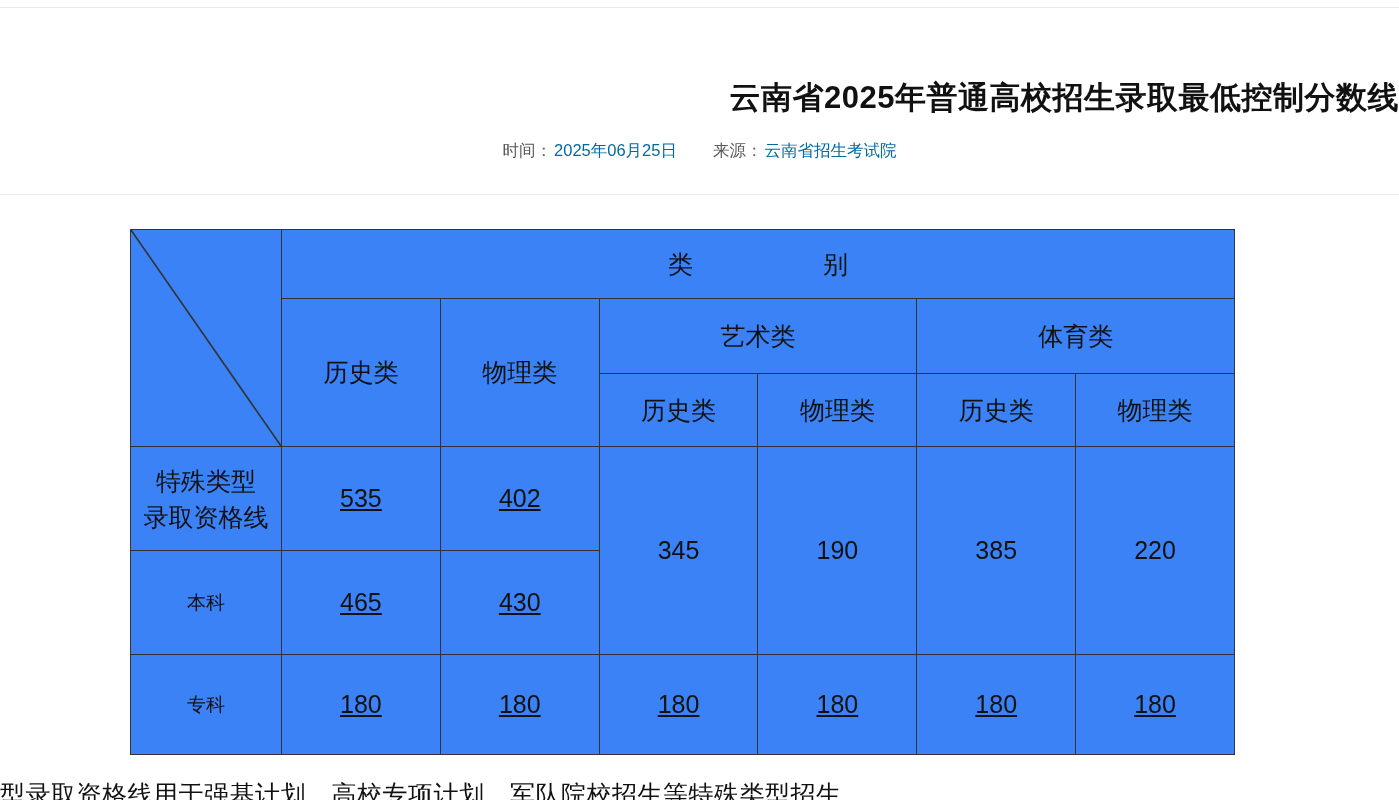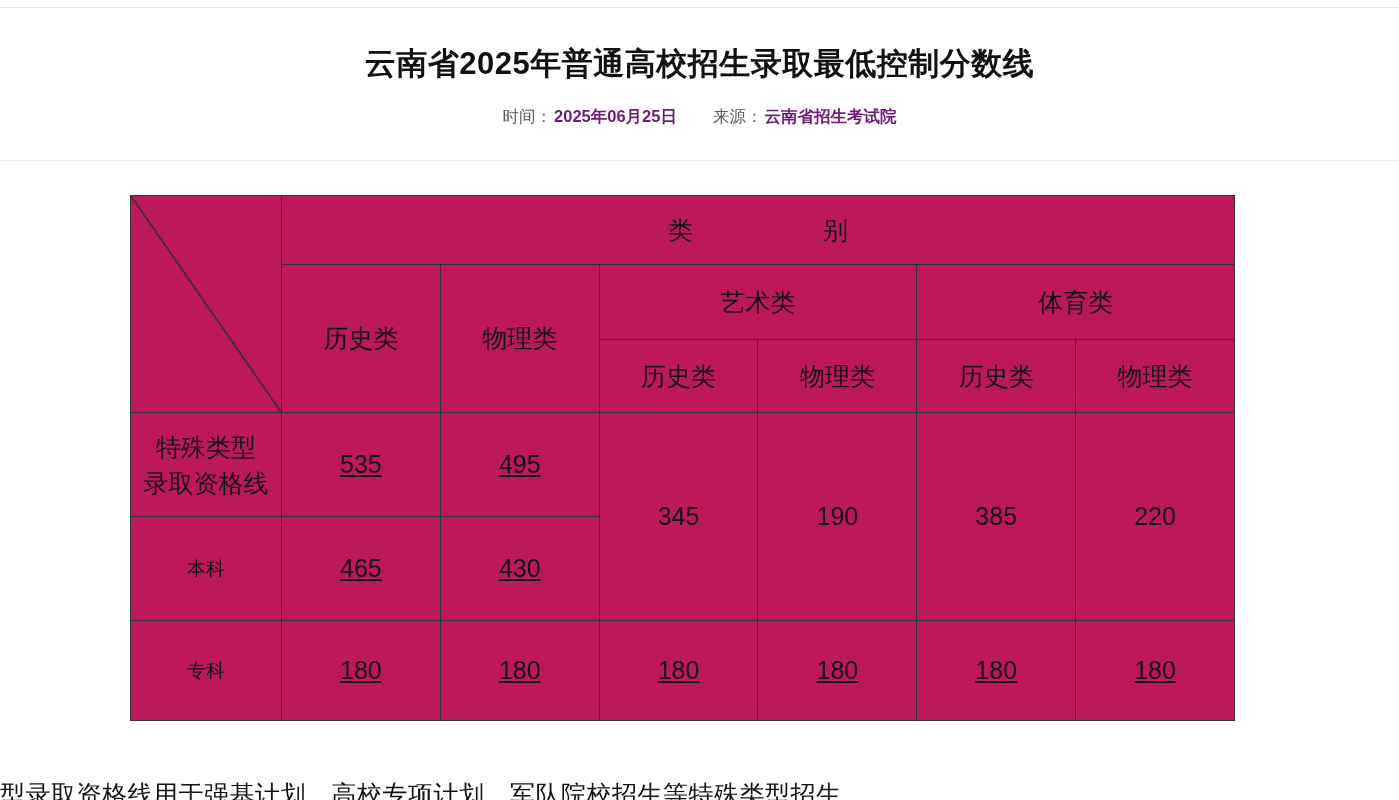--- a/index.html
+++ b/index.html
@@ -23,22 +23,22 @@
   }
   .top-rule {
     position: absolute;
     top: 7px;
     left: 0;
     width: 1399px;
     height: 1px;
     background: #e8e8e8;
   }
   .header {
-    padding-top: 44px;
-    text-align: center;
+    padding-top: 78px;
+    text-align: right;
   }
   .title {
     font-size: 31px;
     font-weight: bold;
     letter-spacing: 0.5px;
     color: #111111;
     line-height: 1.3;
   }
   .meta {
     margin-top: 22px;
@@ -48,37 +48,37 @@
     justify-content: center;
     align-items: center;
     gap: 36px;
   }
   .meta .meta-group {
     display: inline-flex;
     align-items: center;
     gap: 2px;
   }
   .meta .meta-label { color: #595959; }
-  .meta .meta-value { color: #701a75; font-weight: bold; }
+  .meta .meta-value { color: #0369a1; }
   .header-divider {
     margin-top: 32px;
     width: 1399px;
     height: 1px;
     background: #ececec;
   }
 
   .table-wrap {
     margin-top: 34px;
     padding-left: 130px;
   }
   table.score-table {
     border-collapse: collapse;
     table-layout: fixed;
     width: 1105px;
-    background: #be185d;
+    background: #3b82f6;
   }
   table.score-table td {
     border: 1px solid #333333;
     text-align: center;
     vertical-align: middle;
     color: #111111;
     font-size: 25px;
     padding: 0;
   }
   .corner-cell {
@@ -198,21 +198,21 @@
           <td class="sub-head">历史类</td>
           <td class="sub-head">物理类</td>
         </tr>
 
         <tr class="r1">
           <td class="row-label">
             <div>特殊类型</div>
             <div>录取资格线</div>
           </td>
           <td class="val">535</td>
-          <td class="val">495</td>
+          <td class="val">402</td>
           <td class="merged-art" rowspan="2">345</td>
           <td class="merged-art" rowspan="2">190</td>
           <td class="merged-art" rowspan="2">385</td>
           <td class="merged-art" rowspan="2">220</td>
         </tr>
 
         <tr class="r2">
           <td class="row-label big">本科</td>
           <td class="val">465</td>
           <td class="val">430</td>

